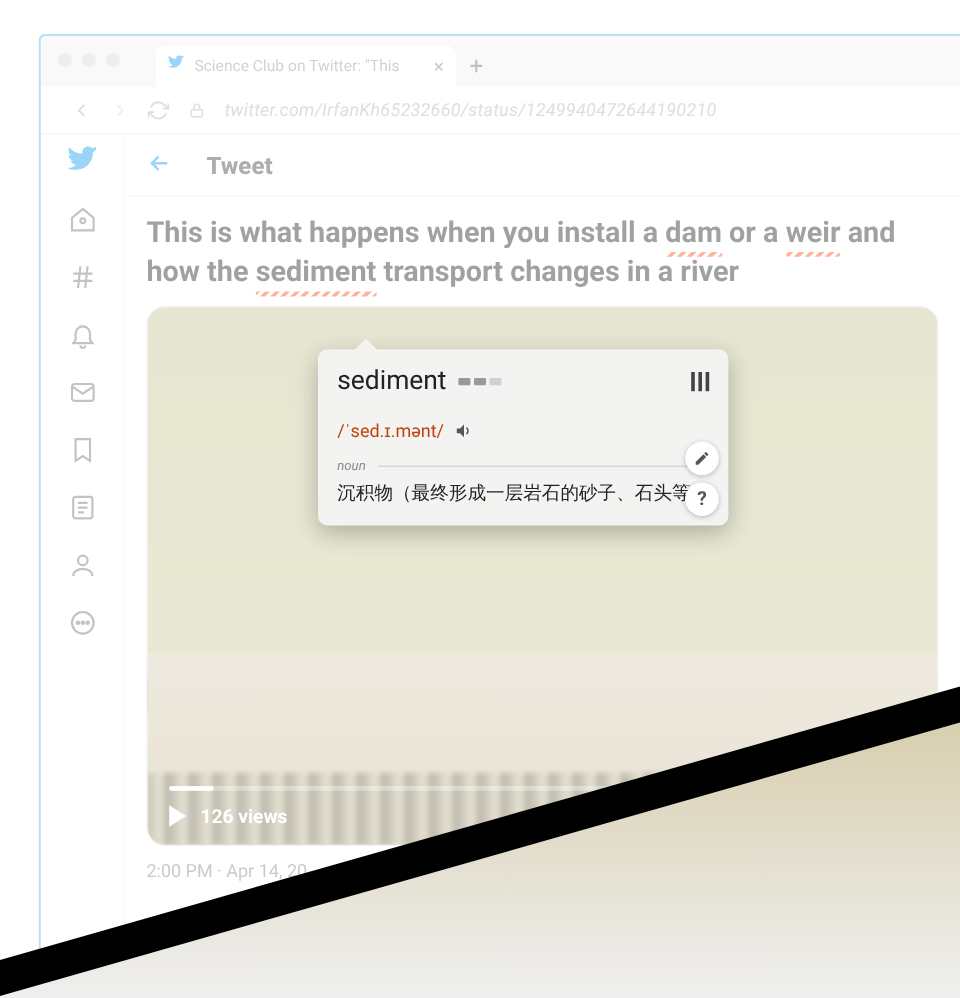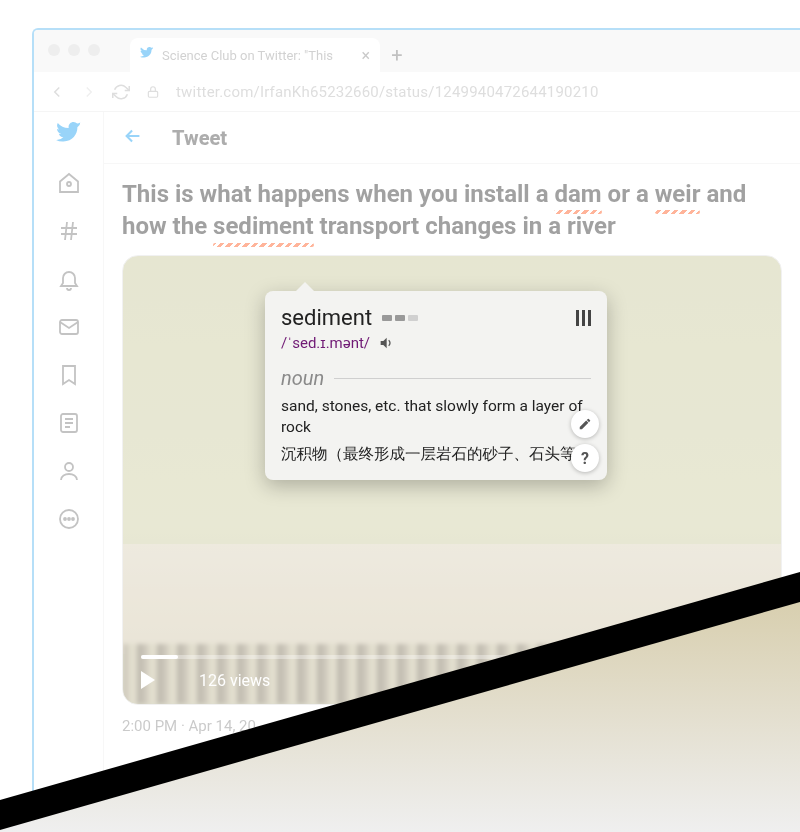--- a/index.html
+++ b/index.html
@@ -69,23 +69,24 @@
 .tab-close { color: #888; font-size: 16px; }
 .new-tab {
   width: 34px; height: 34px; display: flex; align-items: center; justify-content: center;
   color: #777; font-size: 20px;
 }
 .addr-bar {
   height: 40px;
   border-bottom: 1px solid #e8e8e8;
   display: flex;
   align-items: center;
-  padding: 0 14px;
+  padding: 0 25px;
   gap: 14px;
   color: #b5b5b5;
+  font-style: italic;
 }
 .addr-icon { width: 18px; height: 18px; display:flex; align-items:center; justify-content:center; }
 .url { font-size: 15px; color: #b5b5b5; letter-spacing: .2px; }
 
 
 .tw-row { display: flex; height: calc(100% - 82px); }
 .tw-side {
   width: 70px;
   border-right: 1px solid #eee;
   display: flex;
@@ -166,21 +167,21 @@
   color: #fff;
   z-index: 5;
 }
 .progress { height:4px; background: rgba(255,255,255,.35); border-radius:2px; margin-bottom:12px; }
 .progress-fill { height:100%; width:6%; background:#fff; border-radius:2px; }
 .vid-row { display:flex; align-items:center; gap:12px; font-size:16px; }
 .play-triangle {
   width:0; height:0; border-left:14px solid #fff;
   border-top:9px solid transparent; border-bottom:9px solid transparent;
 }
-.views { font-weight:400;margin-left:32px; }
+.views { font-weight:700; }
 
 .meta { margin-top:12px; font-size:15px; color:#8a8a8a; }
 
 
 .dict-popup {
   position: absolute;
   left: 265px;
   top: 291px;
   width: 342px;
   background: #f3f3f1;
@@ -198,24 +199,24 @@
   border-right: 10px solid transparent;
   border-bottom: 10px solid #f3f3f1;
 }
 .dict-head { display:flex; align-items:center; gap:10px; }
 .dict-word { font-size:22px; font-weight:400; color:#222; }
 .level-dots { display:flex; gap:3px; }
 .level-dot { width:10px; height:6px; background:#999; border-radius:1px; }
 .level-dot.off { background:#d0d0d0; }
 .col-icon { margin-left:auto; display:flex; gap:3px; }
 .col-bar { width:3px; height:16px; background:#444; }
-.ipa-row { margin-top:4px; font-size:15px; color:#701a75; display:flex; align-items:center; gap:8px; }
+.ipa-row { margin-top:20px; font-size:15px; color:#c2410c; display:flex; align-items:center; gap:8px; }
 .speaker { width:16px; height:16px; }
 .pos-row { margin-top:14px; display:flex; align-items:center; gap:10px; }
-.pos { color:#8a8a8a; font-size:20px; font-style:italic; }
+.pos { color:#8a8a8a; font-size:11px; font-style:italic; }
 .pos-line { flex:1; height:1px; background:#cfcfcf; }
 .defs { margin-top:6px; font-size:15.5px; color:#222; line-height:1.34; }
 .def { margin-top:6px; }
 .float-btn {
   position:absolute; right:8px;
   width:28px; height:28px; border-radius:50%;
   background:#fff; box-shadow:0 1px 4px rgba(0,0,0,.25);
   display:flex; align-items:center; justify-content:center;
   color:#555;
 }
@@ -393,21 +394,20 @@
           <path d="M4 9v6h4l5 5V4L8 9H4z"></path>
           <path d="M16 8a5 5 0 010 8" fill="none" stroke="#555" stroke-width="2"></path>
         </svg>
     </span>
   </div>
   <div class="pos-row">
     <span class="pos">noun</span>
     <span class="pos-line"></span>
   </div>
   <div class="defs">
-    <div class="def">sand, stones, etc. that slowly form a layer of rock</div>
     <div class="def">沉积物（最终形成一层岩石的砂子、石头等）</div>
   </div>
   <div class="float-btn fb-edit">
     <svg width="14" height="14" viewBox="0 0 24 24" fill="#555">
         <path d="M3 17.25V21h3.75L17.81 9.94l-3.75-3.75L3 17.25zM20.71 7.04a1 1 0 000-1.41l-2.34-2.34a1 1 0 00-1.41 0l-1.83 1.83 3.75 3.75 1.83-1.83z"></path>
       </svg>
   </div>
   <div class="float-btn fb-help">?</div>
 </div>
 

